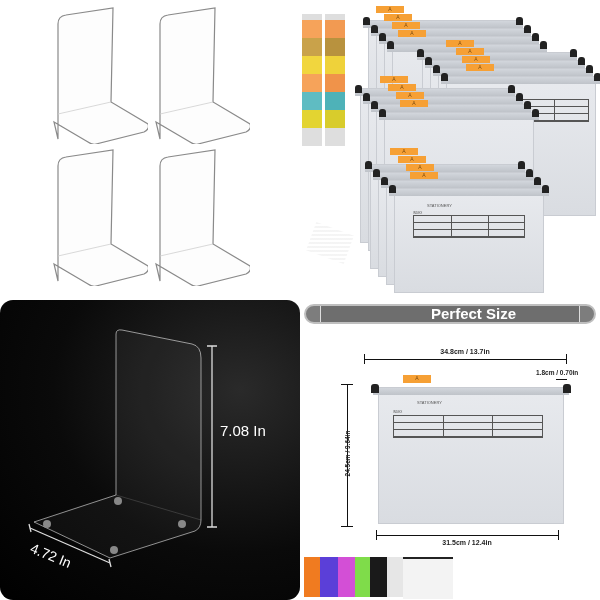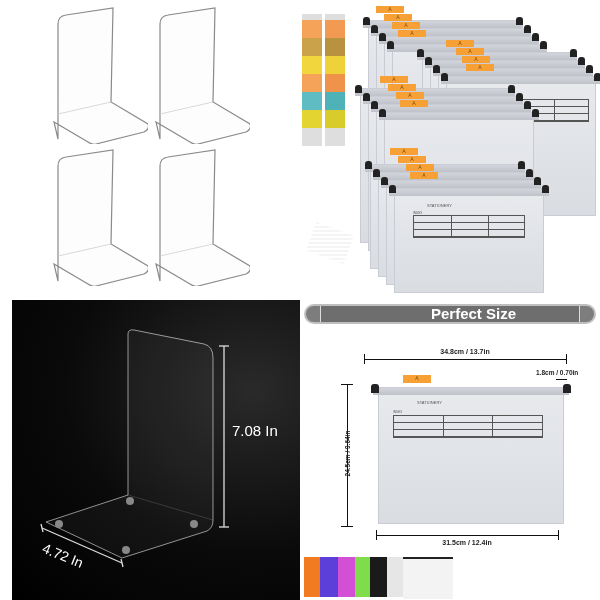--- a/index.html
+++ b/index.html
@@ -1,20 +1,20 @@
 <!DOCTYPE html>
 <html><head>
 <meta charset="utf-8">
 <style>
   html,body{margin:0;padding:0;background:#fff;}
   body{width:600px;height:600px;position:relative;overflow:hidden;font-family:"Liberation Sans",sans-serif;}
   .panel{position:absolute;width:300px;height:300px;overflow:hidden;}
   #p1{left:0;top:0;background:#fff;}
   #p2{left:300px;top:0;background:#fff;}
-  #p3{left:12px;top:300px;background:radial-gradient(ellipse at 80% 30%,#2a2a2a 0%,#0a0a0a 55%,#000 100%);}
+  #p3{left:0;top:300px;background:radial-gradient(ellipse at 80% 30%,#2a2a2a 0%,#0a0a0a 55%,#000 100%);border-radius:13px;}
   #p4{left:300px;top:300px;background:#fff;}
 
   
   .bookend{position:absolute;width:100px;height:140px;}
   .bookend svg{width:100%;height:100%;}
 
   
   .strip{position:absolute;top:14px;width:20px;height:132px;background:#dedede;}
   .strip .seg{height:18px;}
   

